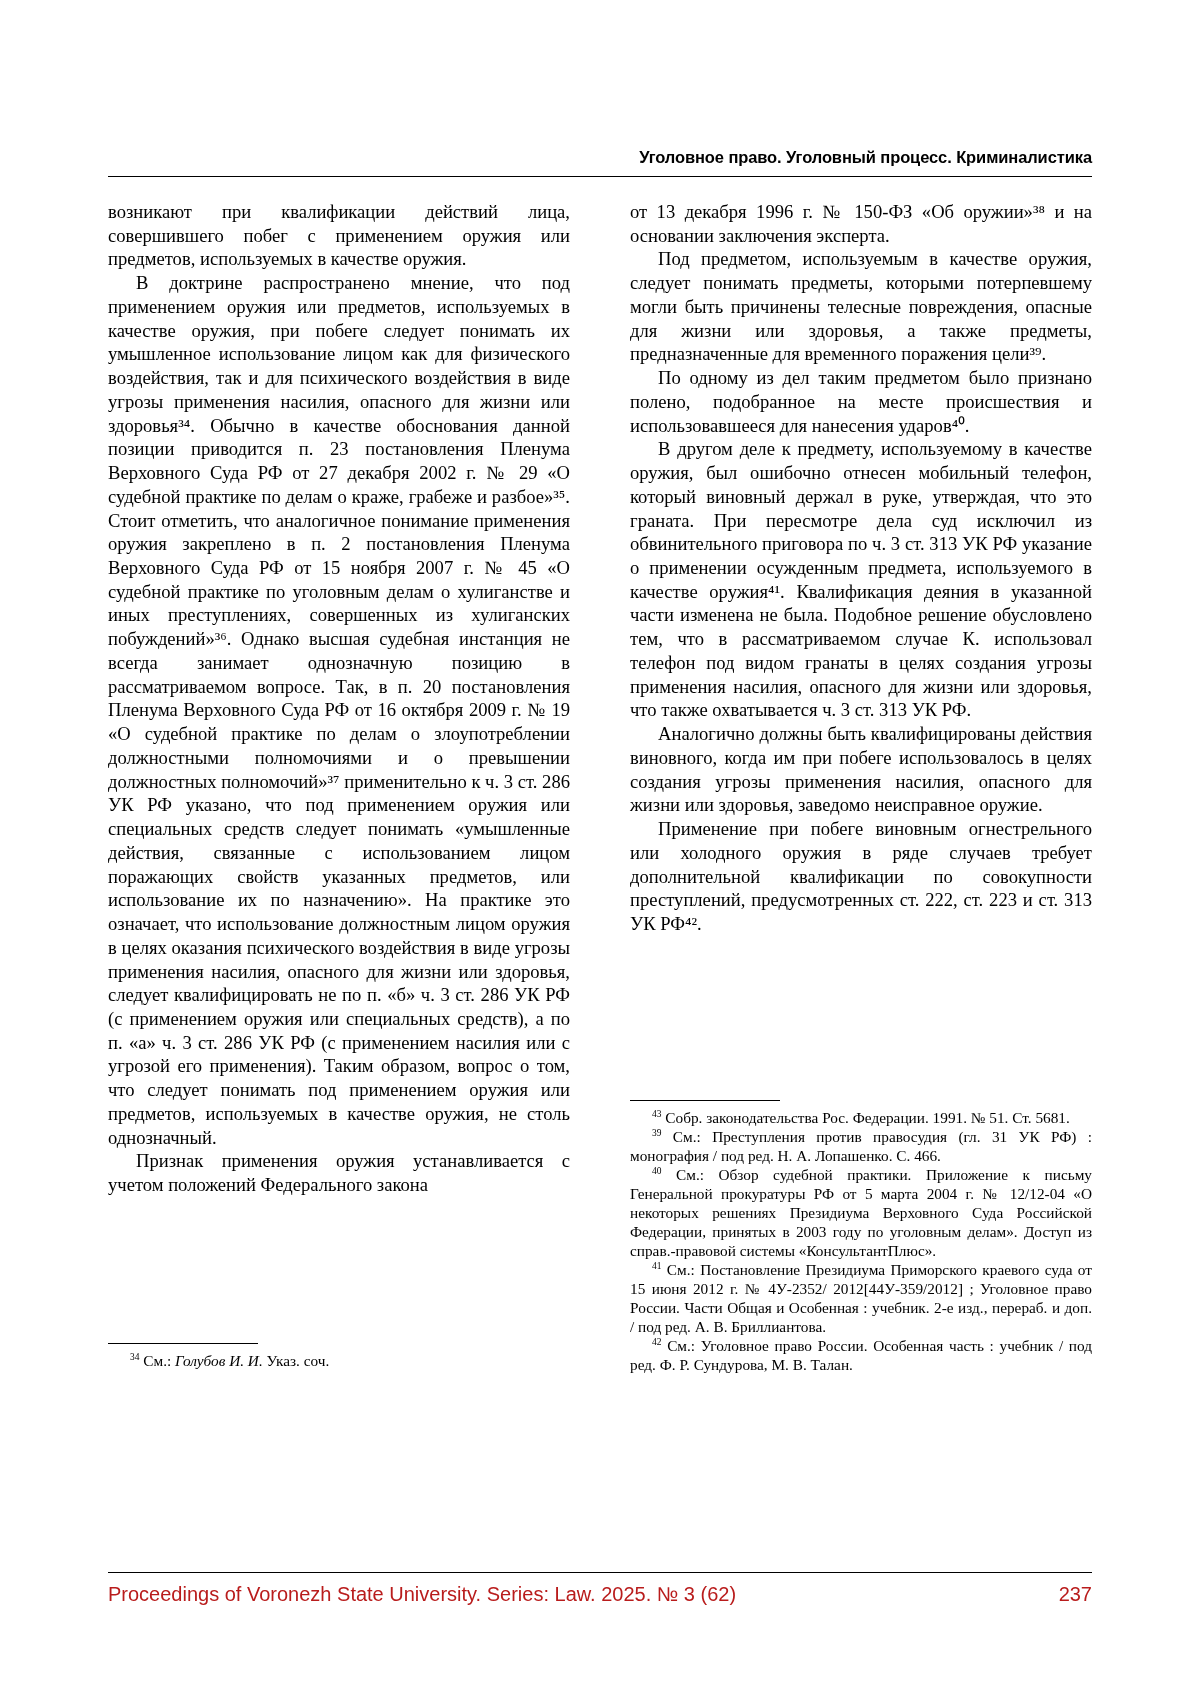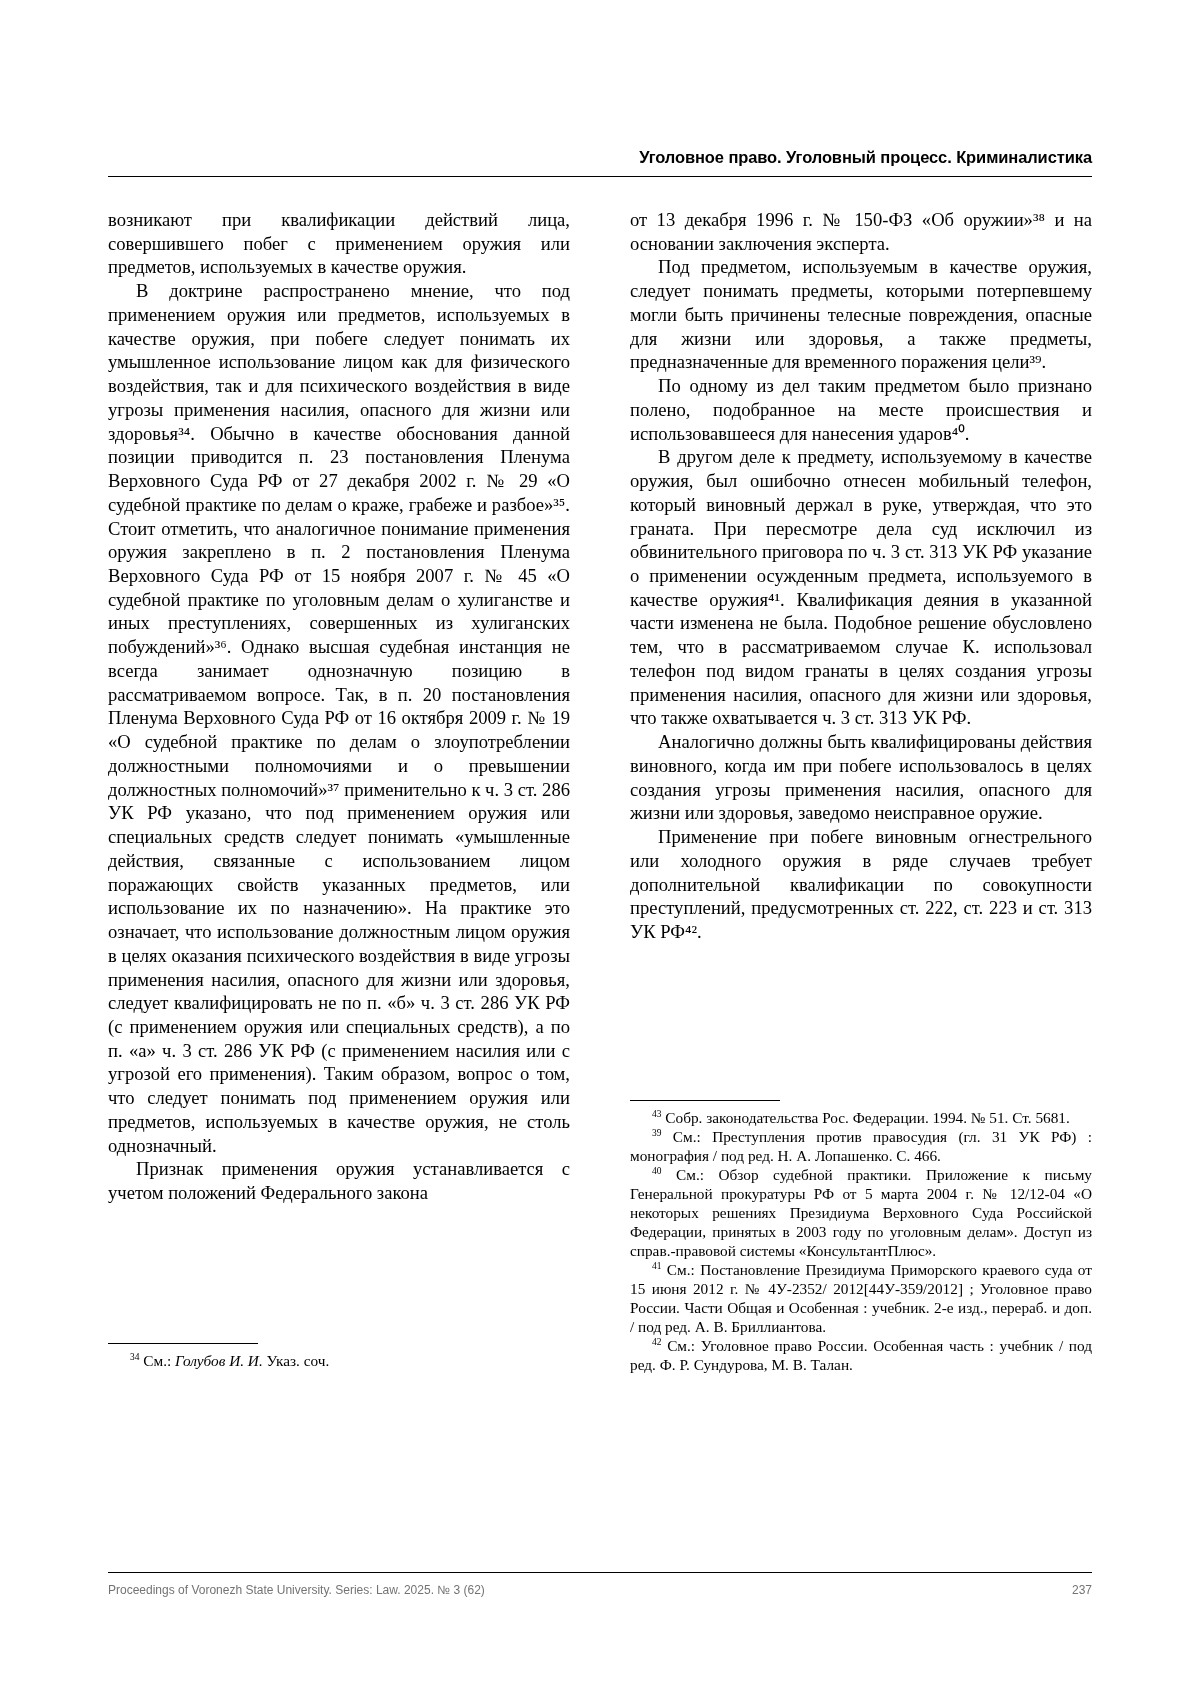--- a/index.html
+++ b/index.html
@@ -45,32 +45,32 @@
     left: 108px;
     width: 984px;
     border-top: 1.4px solid #000;
   }
   .footer {
     position: absolute;
     top: 1583px;
     left: 108px;
     width: 984px;
     font-family: "Liberation Sans", sans-serif;
-    font-size: 12px;
-    color: #737373;
+    font-size: 20px;
+    color: #b91c1c;
     display: flex;
     justify-content: space-between;
     align-items: baseline;
   }
   .footer-page {
     font-weight: normal;
   }
   .col {
     position: absolute;
-    top: 208px;
+    top: 200px;
     width: 462px;
     font-size: 18.6px;
     line-height: 1.277;
     text-align: justify;
     text-justify: inter-word;
     hyphens: manual;
   }
   .col-left { left: 108px; }
   .col-right { left: 630px; }
 
@@ -137,21 +137,21 @@
     <p class="ind">Применение при побеге виновным огнестрельного или холодного оружия в ряде случаев требует дополнительной квалификации по совокупности преступлений, предусмотренных ст. 222, ст. 223 и ст. 313 УК РФ⁴².</p>
   </div>
 
   <div class="notes fn-left">
     <div class="notes-rule"></div>
     <p><sup>34</sup> <span>См.: </span><span class="it">Голубов И. И.</span><span> Указ. соч.</span></p>
   </div>
 
   <div class="notes fn-right">
     <div class="notes-rule"></div>
-    <p><sup>43</sup> <span>Собр. законодательства Рос. Федерации. 1994. № 51. Ст. 5681.</span></p>
+    <p><sup>43</sup> <span>Собр. законодательства Рос. Федерации. 1991. № 51. Ст. 5681.</span></p>
     <p><sup>39</sup> <span>См.: Преступления против правосудия (гл. 31 УК РФ) : монография / под ред. Н. А. Лопашенко. С. 466.</span></p>
     <p><sup>40</sup> <span>См.: Обзор судебной практики. Приложение к письму Генеральной прокуратуры РФ от 5 марта 2004 г. № 12/12-04 «О некоторых решениях Президиума Верховного Суда Российской Федерации, принятых в 2003 году по уголовным делам». Доступ из справ.-правовой системы «КонсультантПлюс».</span></p>
     <p><sup>41</sup> <span>См.: Постановление Президиума Приморского краевого суда от 15 июня 2012 г. № 4У-2352/ 2012[44У-359/2012] ; Уголовное право России. Части Общая и Особенная : учебник. 2-е изд., перераб. и доп. / под ред. А. В. Бриллиантова.</span></p>
     <p><sup>42</sup> <span>См.: Уголовное право России. Особенная часть : учебник / под ред. Ф. Р. Сундурова, М. В. Талан.</span></p>
   </div>
 
   <div class="rule-bottom"></div>
   <div class="footer">
     <span>Proceedings of Voronezh State University. Series: Law. 2025. № 3 (62)</span>
     <span class="footer-page">237</span>

